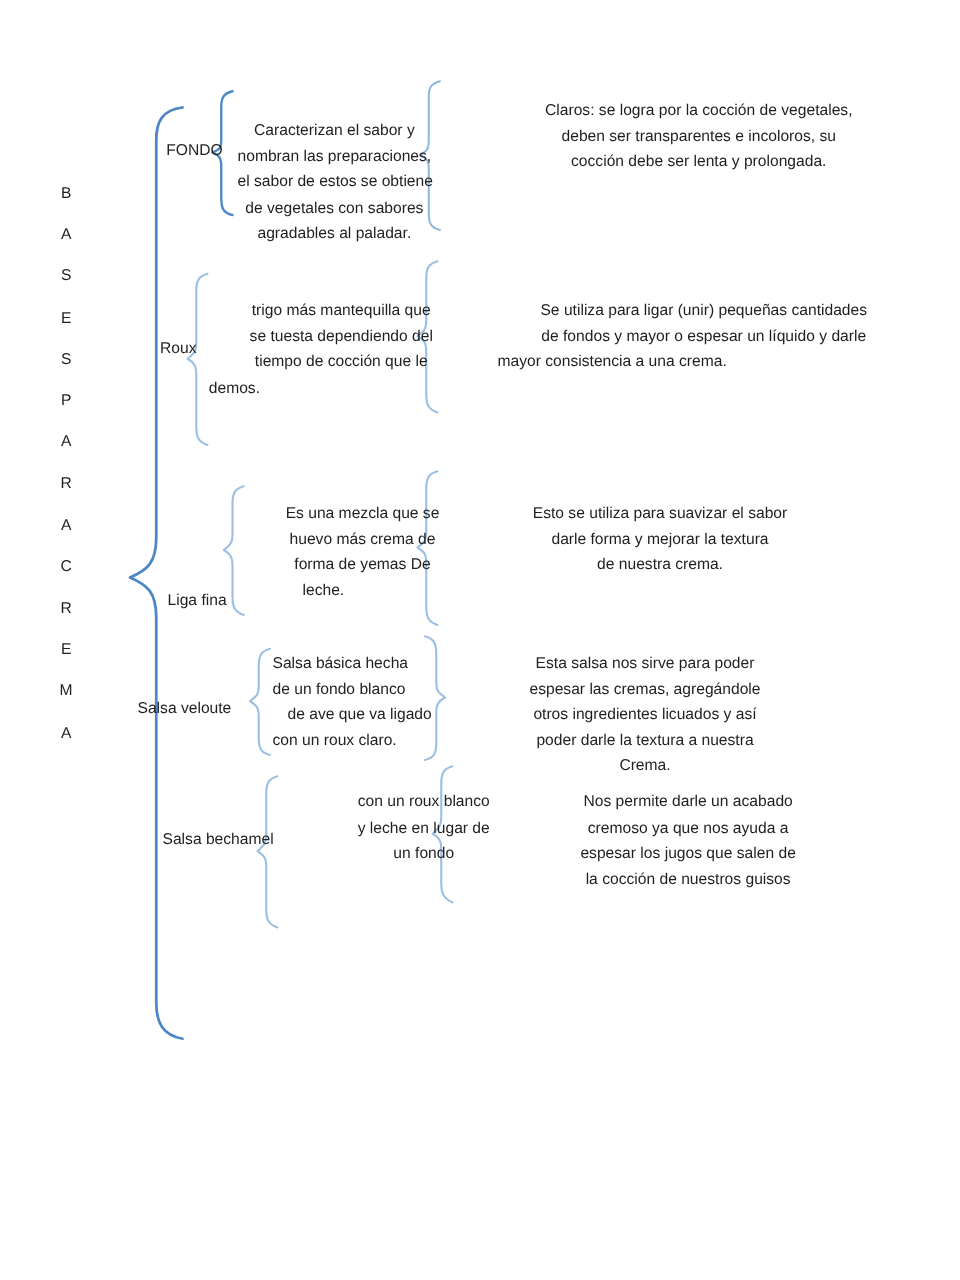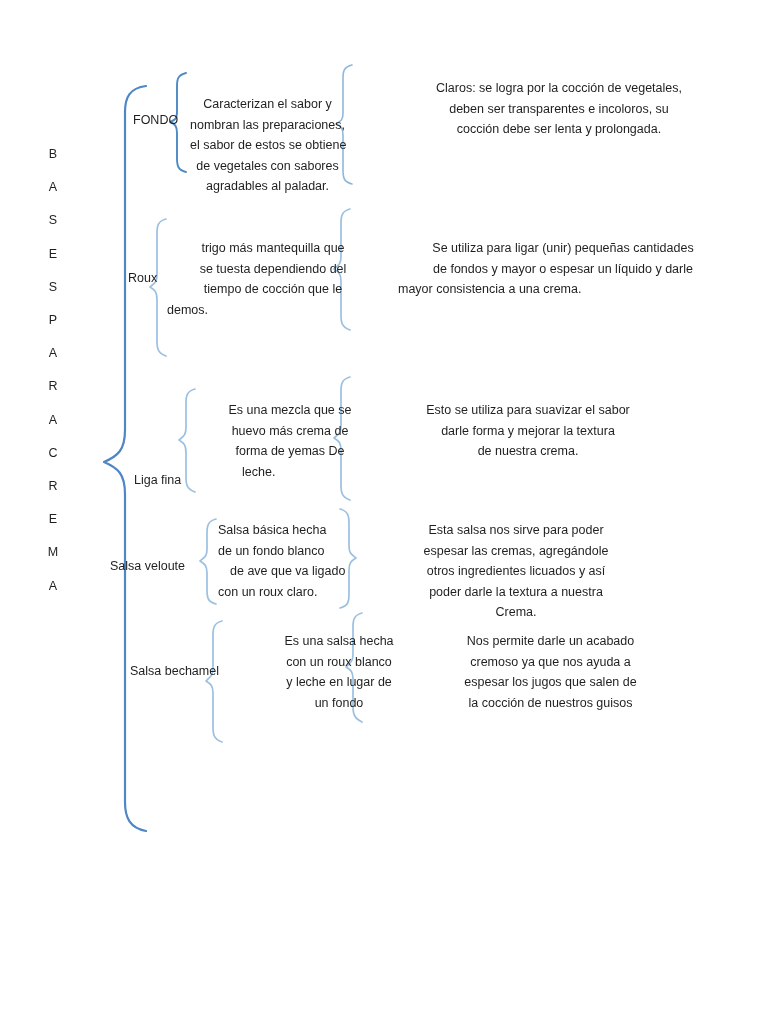--- a/index.html
+++ b/index.html
@@ -252,21 +252,20 @@
       <span class="ln">otros ingredientes licuados y así</span>
       <span class="ln">poder darle la textura a nuestra</span>
       <span class="ln">Crema.</span>
     </div>
   </div>
 
   <div class="row">
     <div class="row-label" style="left:130px; top:663px;">Salsa bechamel</div>
 
     <div class="txtblock ta-center" style="left:255px; top:631px; width:168px;">
-      <span class="ln">Es una salsa hecha</span>
       <span class="ln">con un roux blanco</span>
       <span class="ln">y leche en lugar de</span>
       <span class="ln">un fondo</span>
     </div>
 
     <div class="txtblock ta-center" style="left:428px; top:631px; width:245px;">
       <span class="ln">Nos permite darle un acabado</span>
       <span class="ln">cremoso ya que nos ayuda a</span>
       <span class="ln">espesar los jugos que salen de</span>
       <span class="ln">la cocción de nuestros guisos</span>

